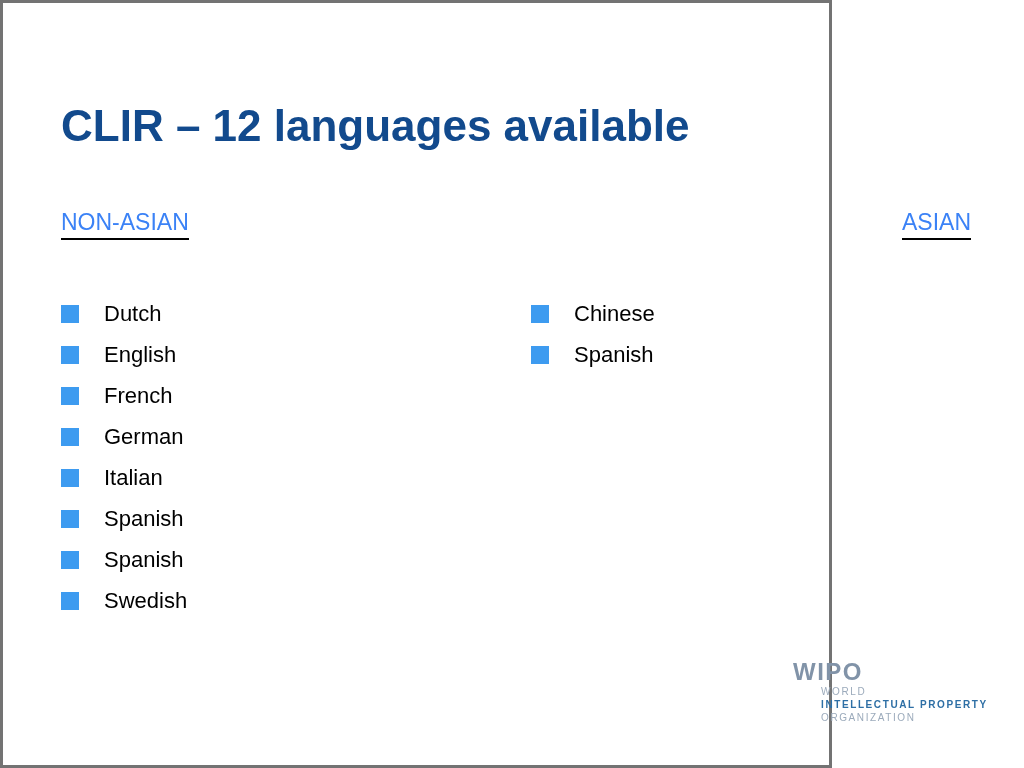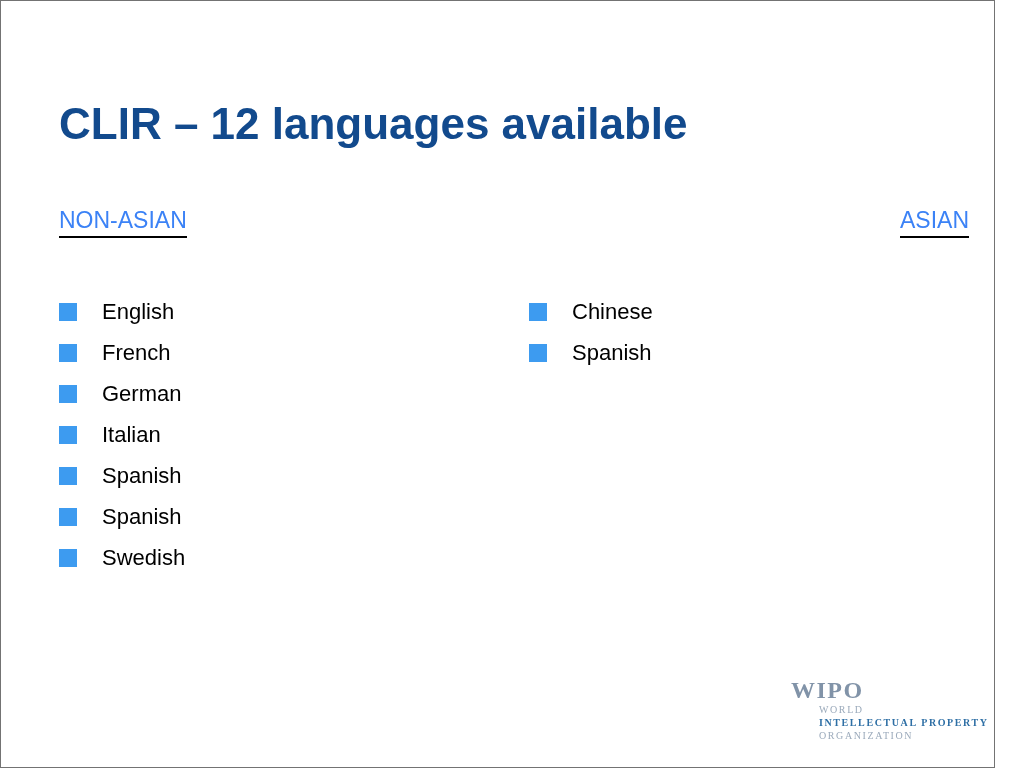--- a/index.html
+++ b/index.html
@@ -9,24 +9,24 @@
   }
   body {
     width: 1024px;
     height: 768px;
     font-family: "Liberation Sans", sans-serif;
     overflow: hidden;
   }
   .slide {
     position: relative;
     box-sizing: border-box;
-    width: 995px;
+    width: 832px;
     height: 768px;
     background: #ffffff;
-    border: 1px solid #737373;
+    border: 3px solid #737373;
   }
   .slide-title {
     position: absolute;
     left: 58px;
     top: 68px;
     font-size: 44px;
     line-height: 52px;
     color: #124A8D;
     letter-spacing: 0px;
     white-space: nowrap;
@@ -75,23 +75,22 @@
   .lang-label {
     font-size: 22px;
     line-height: 26px;
     color: #000000;
     white-space: nowrap;
   }
 
   .wipo-logo {
     position: absolute;
     left: 790px;
-    top: 676px;
+    top: 656px;
     width: 215px;
-    font-family: Liberation Serif, serif;
   }
   .wipo-word {
     font-size: 24px;
     font-weight: bold;
     letter-spacing: 1.5px;
     color: #8193A8;
     line-height: 26px;
   }
   .wipo-sub {
     margin-left: 28px;
@@ -112,20 +111,24 @@
 
 <div class="slide">
 
   <h1 class="slide-title">CLIR – 12 languages available</h1>
 
   <div class="columns">
 
     <div class="col col-left">
       <div class="col-header">NON-ASIAN</div>
       <ul class="lang-list">
+        <li class="lang-item">
+          <span class="bullet-square"></span>
+          <span class="lang-label">Dutch</span>
+        </li>
         <li class="lang-item">
           <span class="bullet-square"></span>
           <span class="lang-label">English</span>
         </li>
         <li class="lang-item">
           <span class="bullet-square"></span>
           <span class="lang-label">French</span>
         </li>
         <li class="lang-item">
           <span class="bullet-square"></span>

